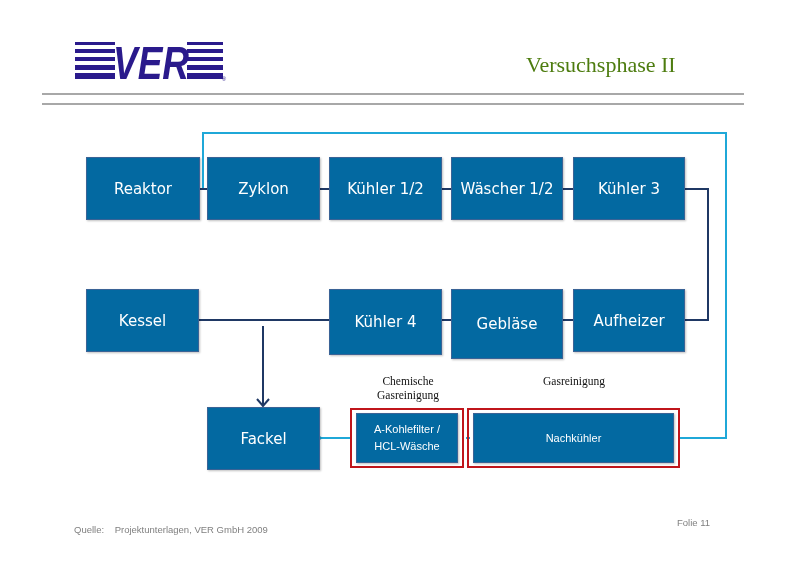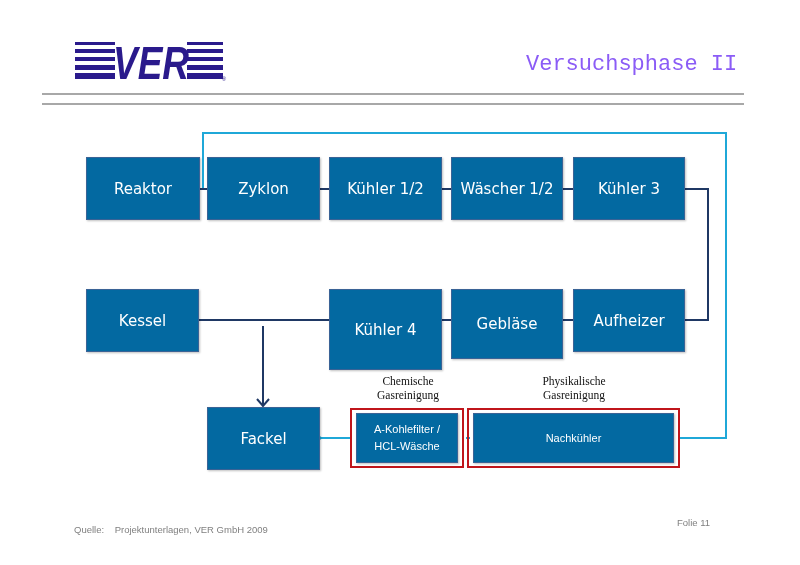--- a/index.html
+++ b/index.html
@@ -1,18 +1,18 @@
 <!DOCTYPE html>
 <html><head>
 <meta charset="utf-8">
 <style>
   html, body { margin: 0; padding: 0; background: #ffffff; }
   body { width: 800px; height: 565px; position: relative; overflow: hidden; font-family: "Liberation Sans", sans-serif; }
   .logo { position: absolute; left: 75px; top: 40px; width: 152px; height: 42px; }
-  .title { position: absolute; left: 526px; top: 52px; font-size: 22px; color: #8b5cf6; font-family: Liberation Mono, monospace; }
+  .title { position: absolute; left: 526px; top: 52px; font-size: 22px; color: #4d7c0f; font-family: Liberation Serif, serif; }
   .hr { position: absolute; left: 42px; width: 702px; height: 2px; background: #a8a8a8; }
   svg.diagram { position: absolute; left: 0; top: 0; width: 800px; height: 565px; }
   .box { position: absolute; background: #0369a1; border: 1px solid #3a6396; box-sizing: border-box; display: flex; align-items: center; justify-content: center; color: #ffffff; font-size: 15px; font-family: "DejaVu Sans", sans-serif; text-align: right; box-shadow: 1px 1px 2px rgba(0,0,0,0.25); }
   .box.small { font-family: "Liberation Sans", sans-serif; font-size: 11px; line-height: 17px; }
   .redframe { position: absolute; border: 2px solid #c0151b; box-sizing: border-box; }
   .grouplabel { position: absolute; font-size: 11.5px; color: #111; text-align: center; line-height: 14px; font-family: Liberation Serif, serif; }
   .footer { position: absolute; font-size: 9.5px; color: #808080; font-family: "Liberation Sans", sans-serif; }
 </style>
 </head>
 <body>
@@ -76,36 +76,35 @@
 <div class="box" style="left:451px;top:157px;width:112px;height:63px">
     <span>Wäscher 1/2</span>
   </div>
 <div class="box" style="left:573px;top:157px;width:112px;height:63px">
     <span>Kühler 3</span>
   </div>
 
 <div class="box" style="left:86px;top:289px;width:113px;height:63px">
     <span>Kessel</span>
   </div>
-<div class="box" style="left:329px;top:289px;width:113px;height:81px">
+<div class="box" style="left:329px;top:289px;width:113px;height:66px">
     <span>Kühler 4</span>
   </div>
 <div class="box" style="left:451px;top:289px;width:112px;height:70px">
     <span>Gebläse</span>
   </div>
 <div class="box" style="left:573px;top:289px;width:112px;height:63px">
     <span>Aufheizer</span>
   </div>
 
 <div class="grouplabel" style="left:350px;top:374px;width:116px">
   <div>Chemische</div>
   <div>Gasreinigung</div>
 </div>
 <div class="grouplabel" style="left:468px;top:374px;width:212px">
-  <div>Physikalische</div>
   <div>Gasreinigung</div>
 </div>
 
 <div class="redframe" style="left:350px;top:408px;width:114px;height:60px"></div>
 <div class="redframe" style="left:467px;top:408px;width:213px;height:60px"></div>
 
 <div class="box" style="left:207px;top:407px;width:113px;height:63px">
     <span>Fackel</span>
   </div>
 <div class="box small" style="left:356px;top:413px;width:102px;height:50px;flex-direction:column">

